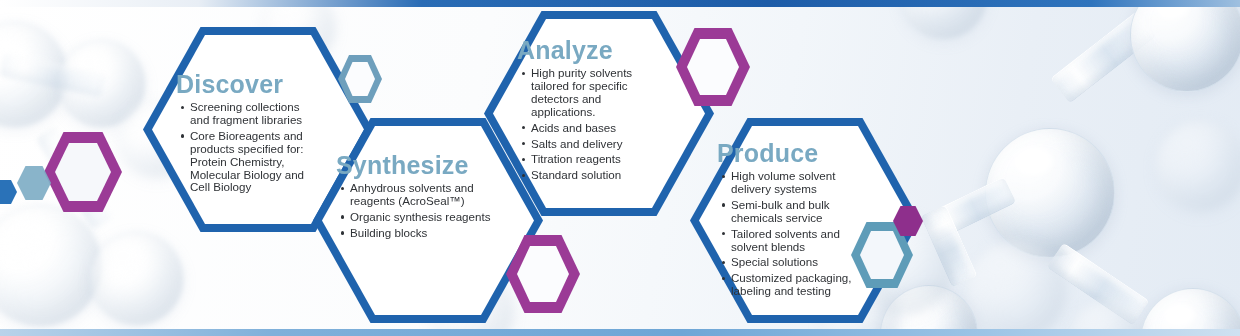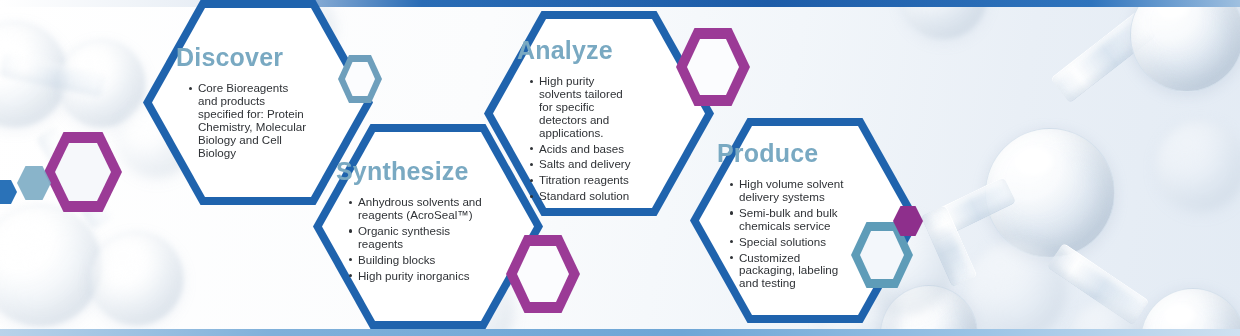--- a/index.html
+++ b/index.html
@@ -60,21 +60,21 @@
     position:absolute;background:#ffffff;
     -webkit-clip-path:polygon(25% 0%,75% 0%,100% 50%,75% 100%,25% 100%,0% 50%);
     clip-path:polygon(25% 0%,75% 0%,100% 50%,75% 100%,25% 100%,0% 50%);
   }
   .card{position:absolute;z-index:6;}
   .card .body{position:absolute;z-index:3;}
   .card h3{
     margin:0 0 3px 0;font-weight:700;color:#79a9c2;letter-spacing:.2px;
     font-size:25px;line-height:26px;
   }
-  .card ul{margin:12px;padding:0;list-style:none;}
+  .card ul{margin:4px;padding:0;list-style:none;}
   .card li{
     position:relative;padding-left:10px;color:#2f3236;
     font-size:11.6px;line-height:12.9px;margin-bottom:3px;
     font-family:"Liberation Sans","DejaVu Sans",sans-serif;
   }
   .card li::before{
     content:"";position:absolute;left:1px;top:4.6px;
     width:3.2px;height:3.2px;border-radius:50%;background:#2f3236;
   }
 
@@ -147,41 +147,41 @@
   <div class="dhex" style="left:506px;top:235px;width:74px;height:78px;background:#9B3A96;">
     <div class="dhex-hole" style="left:11px;top:11px;width:52px;height:56px;background:#fbfcfe;"></div>
   </div>
 
   <div class="dhex" style="left:851px;top:222px;width:62px;height:66px;background:#5E9CB8;">
     <div class="dhex-hole" style="left:9px;top:9px;width:44px;height:48px;background:#f3f7fb;"></div>
   </div>
 
   <div class="dhex" style="left:893px;top:206px;width:30px;height:30px;background:#8E2F8C;"></div>
 
-  <div class="card" style="left:143px;top:0;width:230px;height:205px;">
+  <div class="card" style="left:143px;top:27px;width:230px;height:205px;">
     <div class="hex hex-outline" style="position:absolute;left:0;top:0;width:230px;height:205px;"></div>
     <div class="hex-inner" style="left:9px;top:8px;width:212px;height:189px;"></div>
     <div class="body" style="left:33px;top:44px;width:146px;">
       <h3>Discover</h3>
       <ul>
+        <li>Screening collections and fragment libraries</li>
         <li>Core Bioreagents and products specified for: Protein Chemistry, Molecular Biology and Cell Biology</li>
       </ul>
     </div>
   </div>
 
-  <div class="card" style="left:313px;top:124px;width:230px;height:205px;">
+  <div class="card" style="left:313px;top:118px;width:230px;height:205px;">
     <div class="hex hex-outline" style="position:absolute;left:0;top:0;width:230px;height:205px;"></div>
     <div class="hex-inner" style="left:9px;top:8px;width:212px;height:189px;"></div>
     <div class="body" style="left:23px;top:34px;width:168px;">
       <h3>Synthesize</h3>
       <ul>
         <li>Anhydrous solvents and reagents (AcroSeal™)</li>
         <li>Organic synthesis reagents</li>
         <li>Building blocks</li>
-        <li>High purity inorganics</li>
       </ul>
     </div>
   </div>
 
   <div class="card" style="left:484px;top:11px;width:230px;height:205px;">
     <div class="hex hex-outline" style="position:absolute;left:0;top:0;width:230px;height:205px;"></div>
     <div class="hex-inner" style="left:9px;top:8px;width:212px;height:189px;"></div>
     <div class="body" style="left:33px;top:26px;width:128px;">
       <h3>Analyze</h3>
       <ul>
@@ -195,19 +195,20 @@
   </div>
 
   <div class="card" style="left:690px;top:118px;width:230px;height:259px;">
     <div class="hex hex-outline" style="position:absolute;left:0;top:0;width:230px;height:205px;"></div>
     <div class="hex-inner" style="left:9px;top:8px;width:212px;height:189px;"></div>
     <div class="body" style="left:27px;top:22px;width:140px;">
       <h3>Produce</h3>
       <ul>
         <li>High volume solvent delivery systems</li>
         <li>Semi-bulk and bulk chemicals service</li>
+        <li>Tailored solvents and solvent blends</li>
         <li>Special solutions</li>
         <li>Customized packaging, labeling and testing</li>
       </ul>
     </div>
   </div>
 
 </div>
 
 </body></html>

